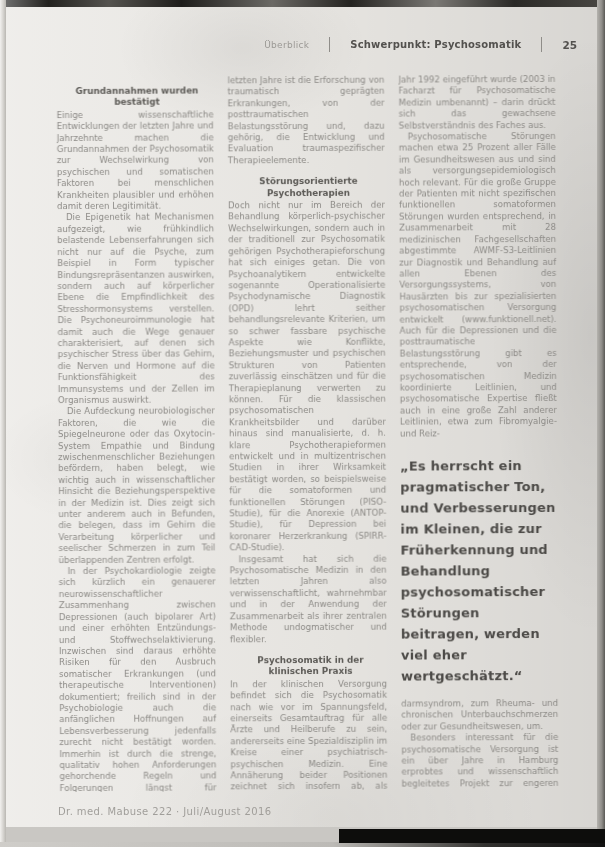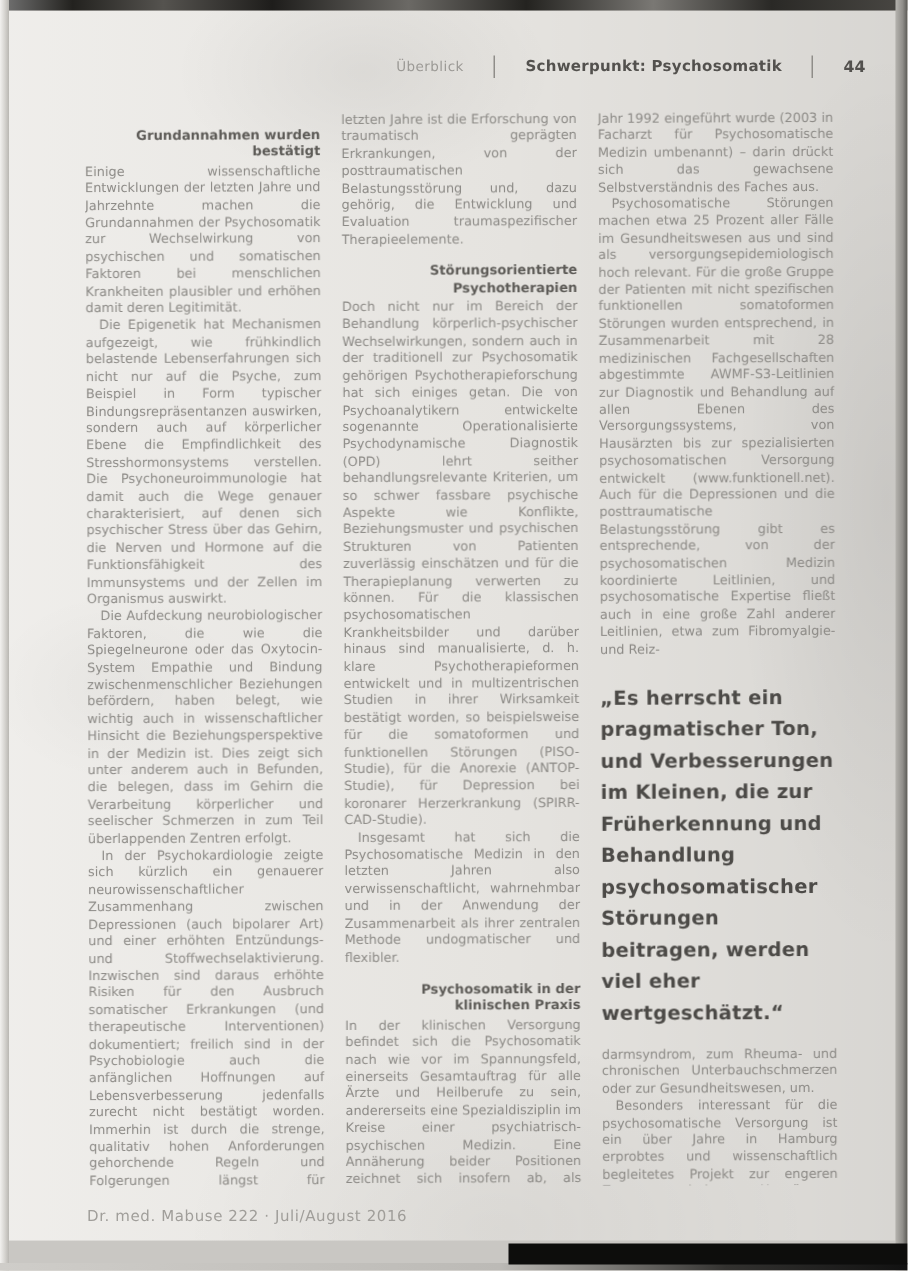--- a/index.html
+++ b/index.html
@@ -64,21 +64,21 @@
     text-align:justify;
     hyphens:auto;-webkit-hyphens:auto;
     color:#8c8a86;
     font-size:8.6px;line-height:11.4px;
   }
   .para{margin:0;}
   .para.indent{text-indent:9px;}
   .heading{
     font-size:8.8px;line-height:11.4px;
     font-weight:bold;color:#5d5b57;
-    margin:10px 0 1px 4px;text-align:right;
+    margin:10px 0 1px 4px;text-align:center;
   }
   .quote{
     font-size:13px;line-height:21px;
     font-weight:bold;color:#4c4a47;
     text-align:left;letter-spacing:0.2px;
     margin:16px 0 12px 0;
     hyphens:manual;
   }
   .footer{
     position:absolute;left:52px;bottom:10px;
@@ -90,21 +90,21 @@
 <body>
 
 <div class="scan">
   <div class="page">
 
     <div class="header">
       <span class="hdr-section">Überblick</span>
       <span class="hdr-sep"></span>
       <span class="hdr-topic">Schwerpunkt: Psychosomatik</span>
       <span class="hdr-sep"></span>
-      <span class="hdr-page">44</span>
+      <span class="hdr-page">25</span>
     </div>
 
     <div class="columns">
       <div class="col" id="col-1">
           <h3 class="heading">Grundannahmen wurden bestätigt</h3>
           <p class="para">Einige wissenschaftliche Entwicklungen der letzten Jahre und Jahrzehnte machen die Grundannahmen der Psychosomatik zur Wechselwirkung von psychischen und somatischen Faktoren bei menschlichen Krankheiten plausibler und erhöhen damit deren Legitimität.</p>
           <p class="para indent">Die Epigenetik hat Mechanismen aufgezeigt, wie frühkindlich belastende Lebenserfahrungen sich nicht nur auf die Psyche, zum Beispiel in Form typischer Bindungsrepräsentanzen auswirken, sondern auch auf körperlicher Ebene die Empfindlichkeit des Stresshormonsystems verstellen. Die Psychoneuroimmunologie hat damit auch die Wege genauer charakterisiert, auf denen sich psychischer Stress über das Gehirn, die Nerven und Hormone auf die Funktionsfähigkeit des Immunsystems und der Zellen im Organismus auswirkt.</p>
           <p class="para indent">Die Aufdeckung neurobiologischer Faktoren, die wie die Spiegelneurone oder das Oxytocin-System Empathie und Bindung zwischenmenschlicher Beziehungen befördern, haben belegt, wie wichtig auch in wissenschaftlicher Hinsicht die Beziehungsperspektive in der Medizin ist. Dies zeigt sich unter anderem auch in Befunden, die belegen, dass im Gehirn die Verarbeitung körperlicher und seelischer Schmerzen in zum Teil überlappenden Zentren erfolgt.</p>
           <p class="para indent">In der Psychokardiologie zeigte sich kürzlich ein genauerer neurowissenschaftlicher Zusammenhang zwischen Depressionen (auch bipolarer Art) und einer erhöhten Entzündungs- und Stoffwechselaktivierung. Inzwischen sind daraus erhöhte Risiken für den Ausbruch somatischer Erkrankungen (und therapeutische Interventionen) dokumentiert; freilich sind in der Psychobiologie auch die anfänglichen Hoffnungen auf Lebensverbesserung jedenfalls zurecht nicht bestätigt worden. Immerhin ist durch die strenge, qualitativ hohen Anforderungen gehorchende Regeln und Folgerungen längst für unterschiedliche Krankheiten und ihre Behandlung erstellt; am ehesten wird der medizinischen Öffentlichkeit gerecht.</p>
         </div>

